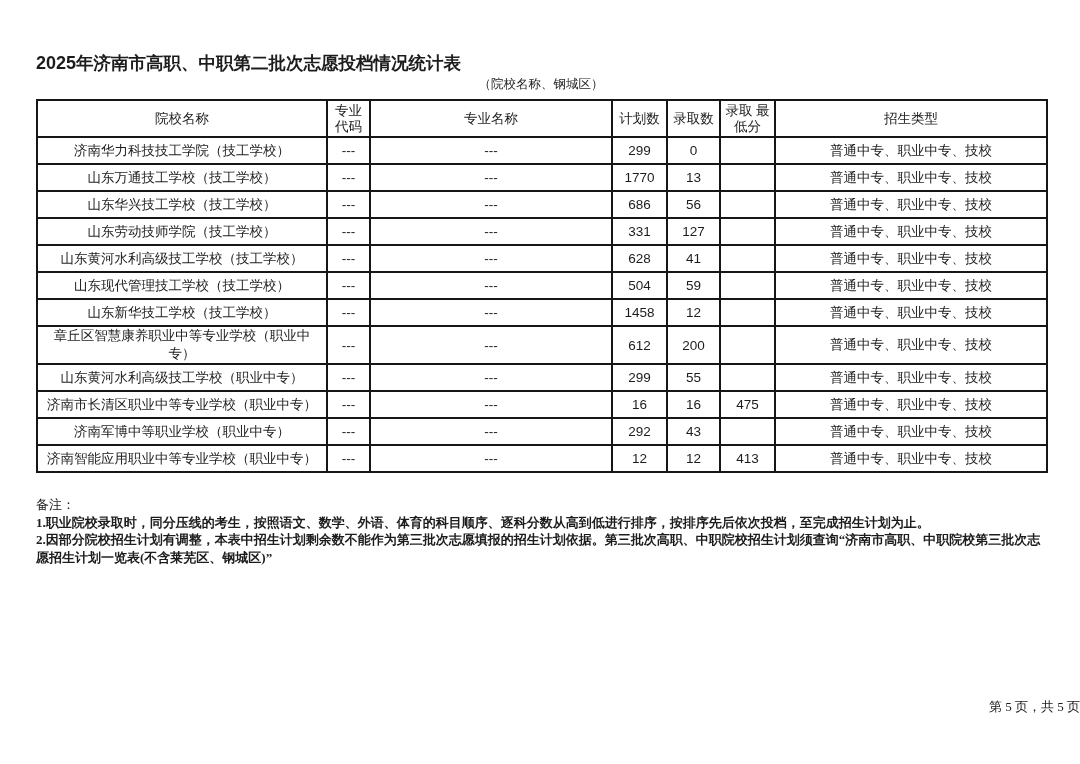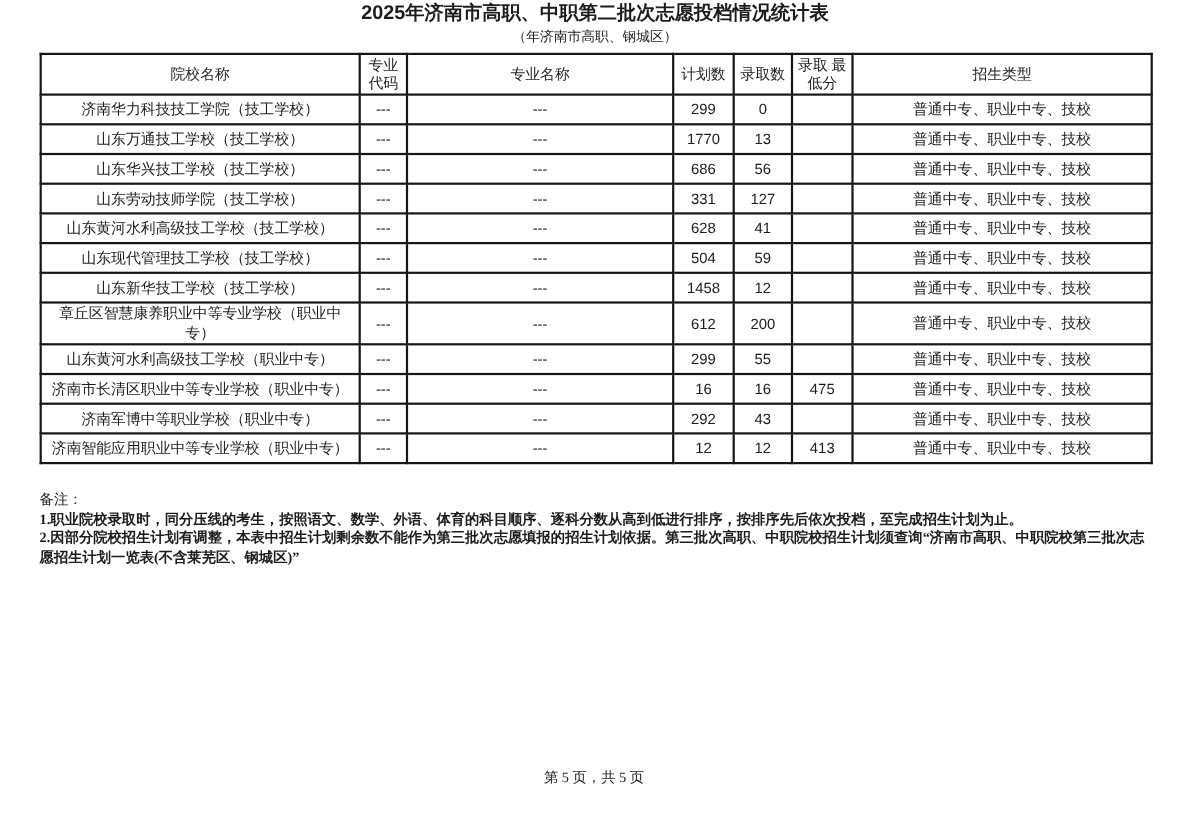--- a/index.html
+++ b/index.html
@@ -6,21 +6,21 @@
   html, body {
     width: 1080px; height: 764px;
     background: #ffffff;
     overflow: hidden;
     font-family: "Liberation Serif", "DejaVu Serif", serif;
     color: #1c1c1c;
     position: relative;
   }
   .sheet { padding: 0 34px 0 36px; }
 
-  .title-wrap { text-align: center; line-height: 22px; }
+  .title-wrap { margin-top: 52px; line-height: 22px; }
   .title-year {
     font-family: "Liberation Sans", "DejaVu Sans", sans-serif;
     font-weight: bold; font-size: 18px; letter-spacing: 0px;
   }
   .title-rest { font-weight: bold; font-size: 17.5px; }
   .subtitle { text-align: center; font-size: 12.5px; margin-top: 2px; line-height: 15px; }
 
   table.grid {
     width: 1010px;
     margin-top: 7px;
@@ -54,33 +54,33 @@
   td.col-type { font-size: 12.5px; }
 
   .notes { margin-top: 23px; font-size: 13px; line-height: 17.5px; }
   .notes .note-label { display: block; }
   .notes .note-item { display: block; width: 1008px; font-weight: bold; }
 
   .footer {
     position: absolute;
     top: 698px; left: 0;
     width: 100%;
-    text-align: center;
+    text-align: right;
     font-size: 13px;
   }
 </style>
 </head>
 <body>
 
 <div class="sheet">
 
   <div class="title-wrap">
     <span class="title-year">2025</span><span class="title-rest">年济南市高职、中职第二批次志愿投档情况统计表</span>
   </div>
-  <div class="subtitle">（年济南市高职、钢城区）</div>
+  <div class="subtitle">（院校名称、钢城区）</div>
 
   <table class="grid">
     <colgroup>
       <col style="width:290px">
       <col style="width:43px">
       <col style="width:242px">
       <col style="width:55px">
       <col style="width:53px">
       <col style="width:55px">
       <col style="width:272px">

